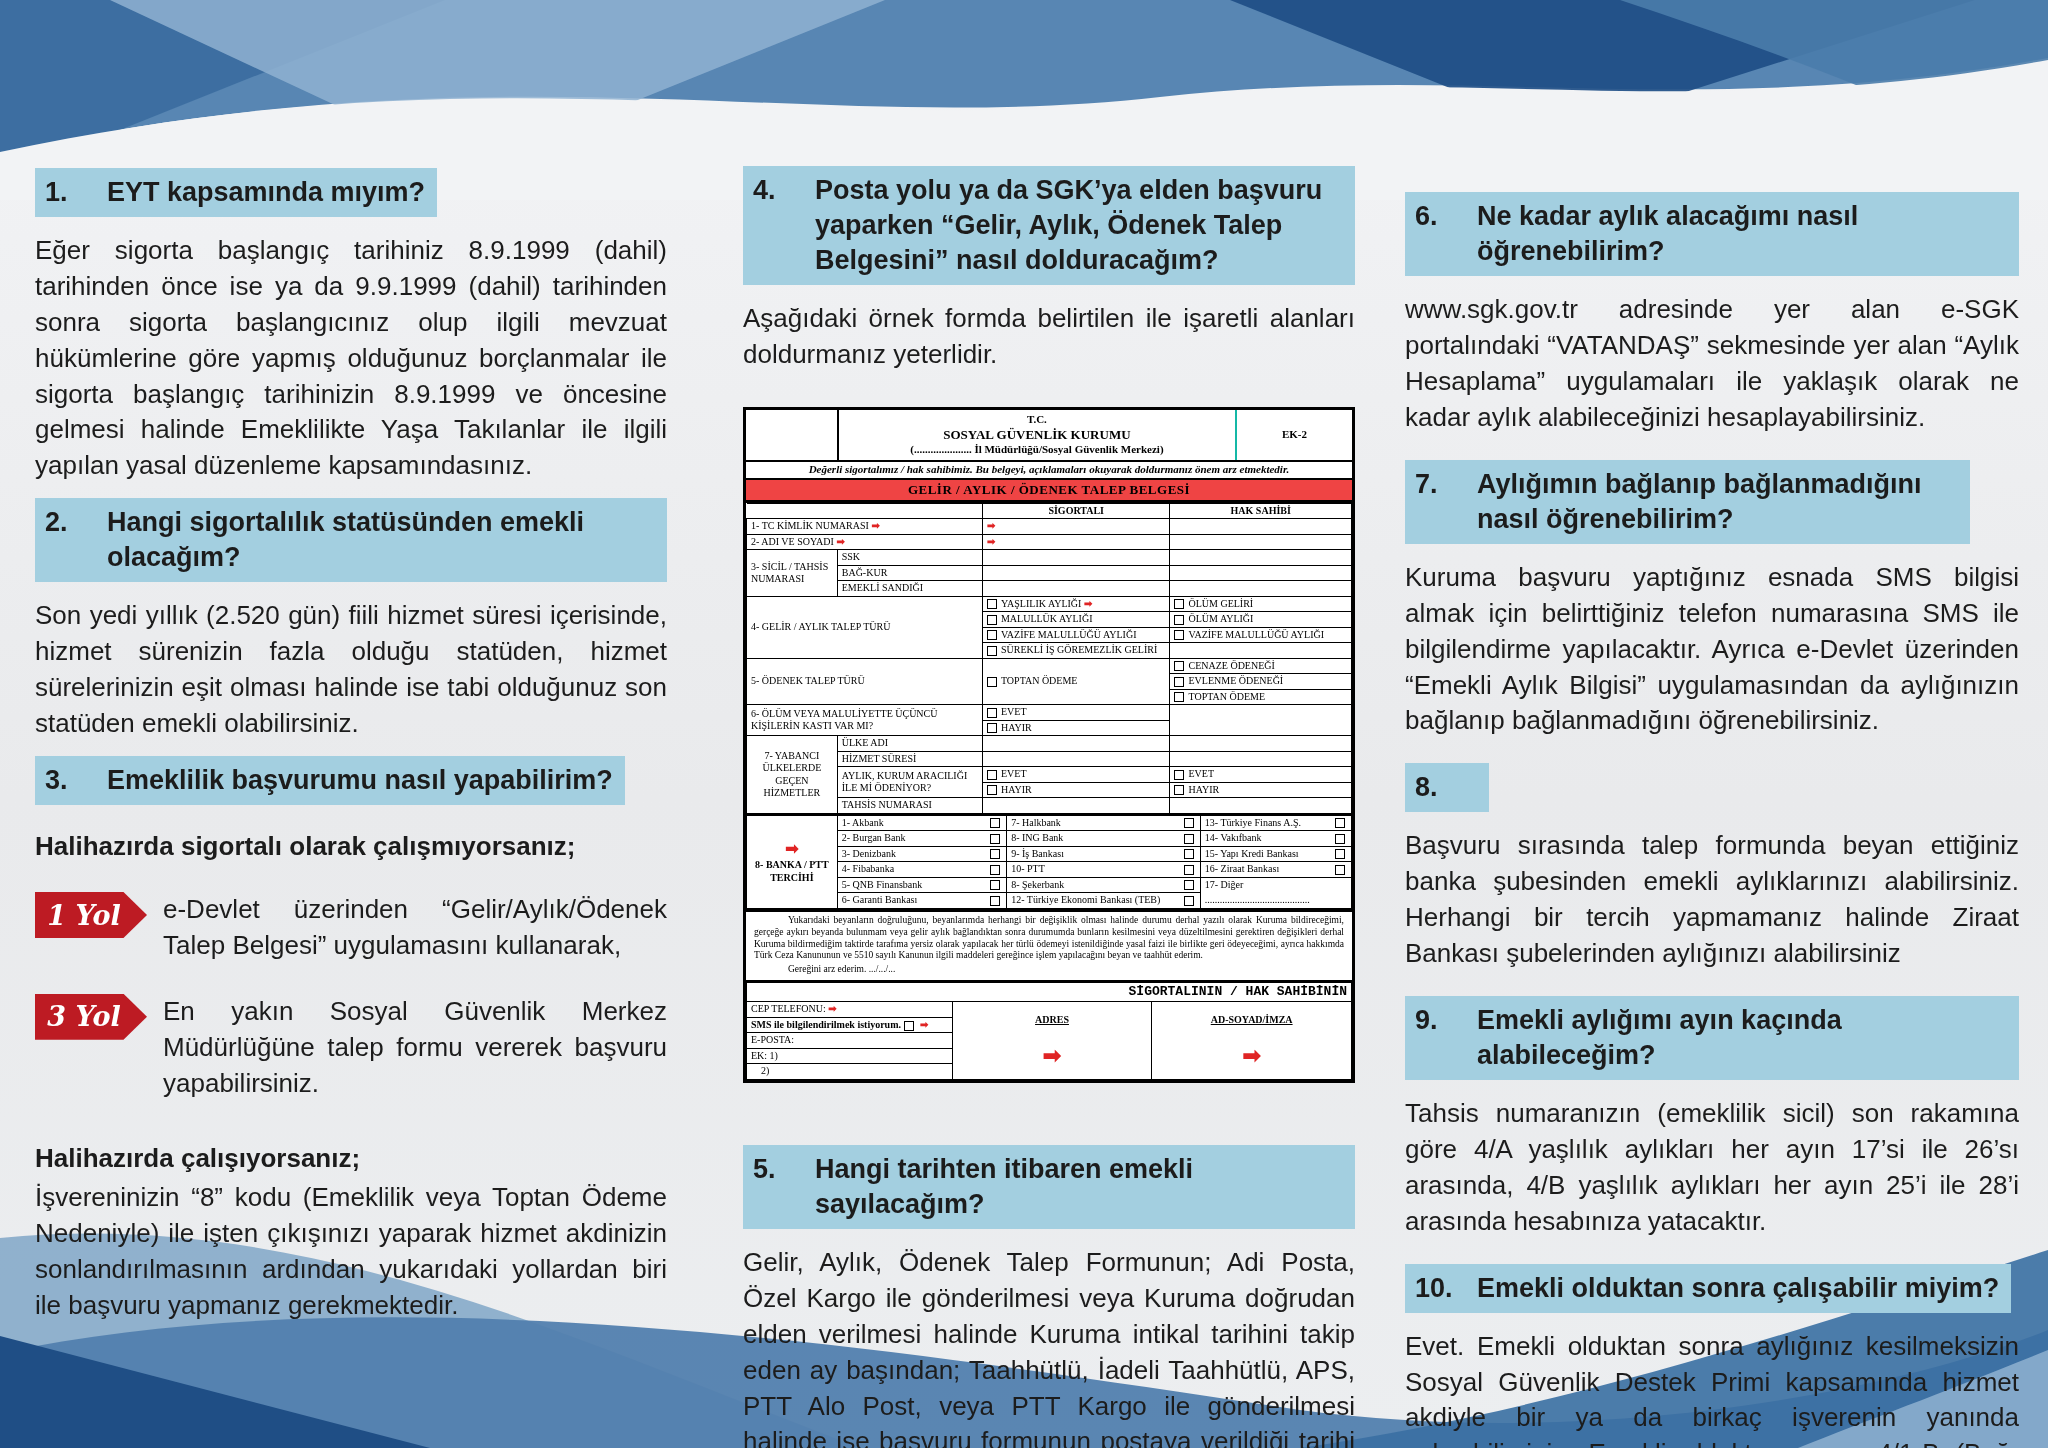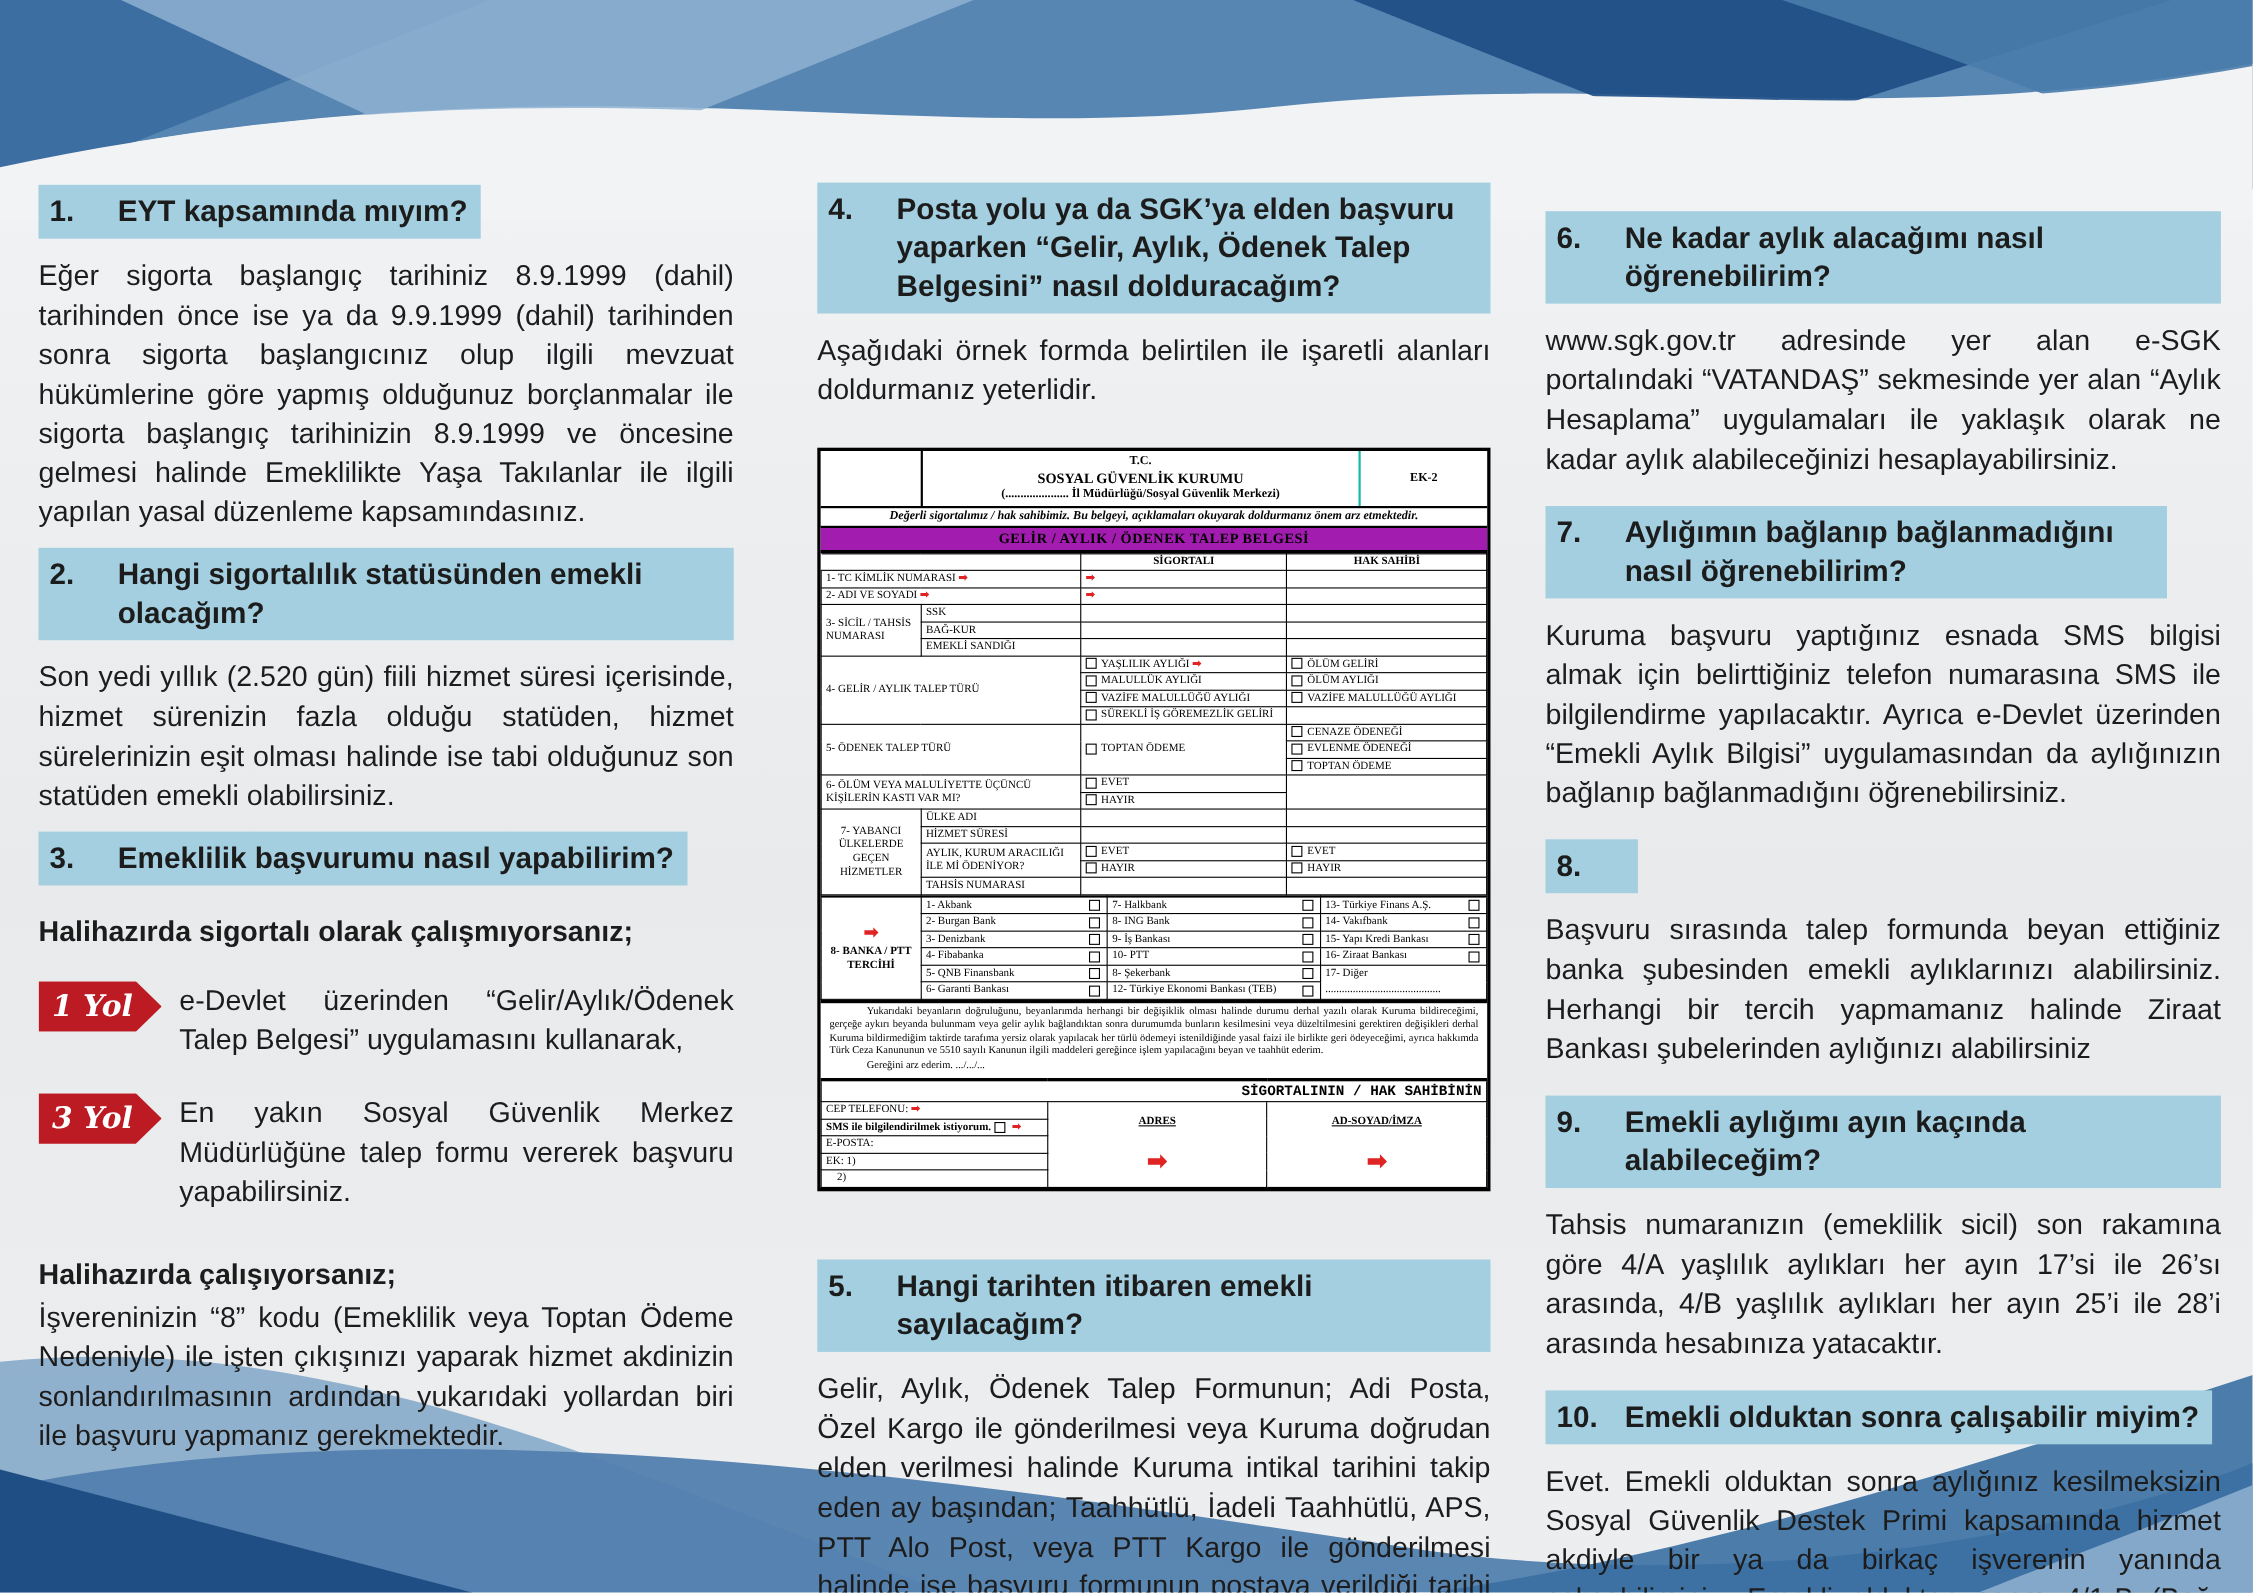--- a/index.html
+++ b/index.html
@@ -36,21 +36,21 @@
   .f-head{display:flex;border-bottom:2px solid #000;}
   .f-head-l{flex:0 0 15%;border-right:2px solid #000;}
   .f-head-c{flex:1;text-align:center;padding:3px 2px;}
   .f-head-c .t1{font-weight:bold;font-size:11px;}
   .f-head-c .t2{font-weight:bold;font-size:13px;}
   .f-head-c .t3{font-weight:bold;font-size:11px;}
   .f-head-r{flex:0 0 19%;border-left:2px solid #14b8a6;display:flex;align-items:center;
             justify-content:center;font-weight:bold;font-size:11px;}
   .f-notice{font-style:italic;font-weight:bold;text-align:center;font-size:11px;
             padding:1px 16px;border-bottom:2px solid #000;}
-  .f-band{background:#a21caf;text-align:center;font-weight:bold;font-size:13px;
+  .f-band{background:#ef4444;text-align:center;font-weight:bold;font-size:13px;
           letter-spacing:.5px;padding:2px 0;border-bottom:3px solid #000;}
   table.ft{width:100%;border-collapse:collapse;table-layout:fixed;}
   table.ft td{border:1px solid #000;padding:1px 4px;vertical-align:middle;
               font-size:10px;overflow:hidden;}
   td.c{text-align:center;}
   td.bold{font-weight:bold;}
   .cb{display:inline-block;width:8px;height:8px;border:1px solid #000;
       margin-right:4px;vertical-align:middle;flex:0 0 auto;}
   .arr{color:#e02424;font-weight:bold;}
   .arr-lg{color:#e02424;font-weight:bold;font-size:22px;line-height:1;}

